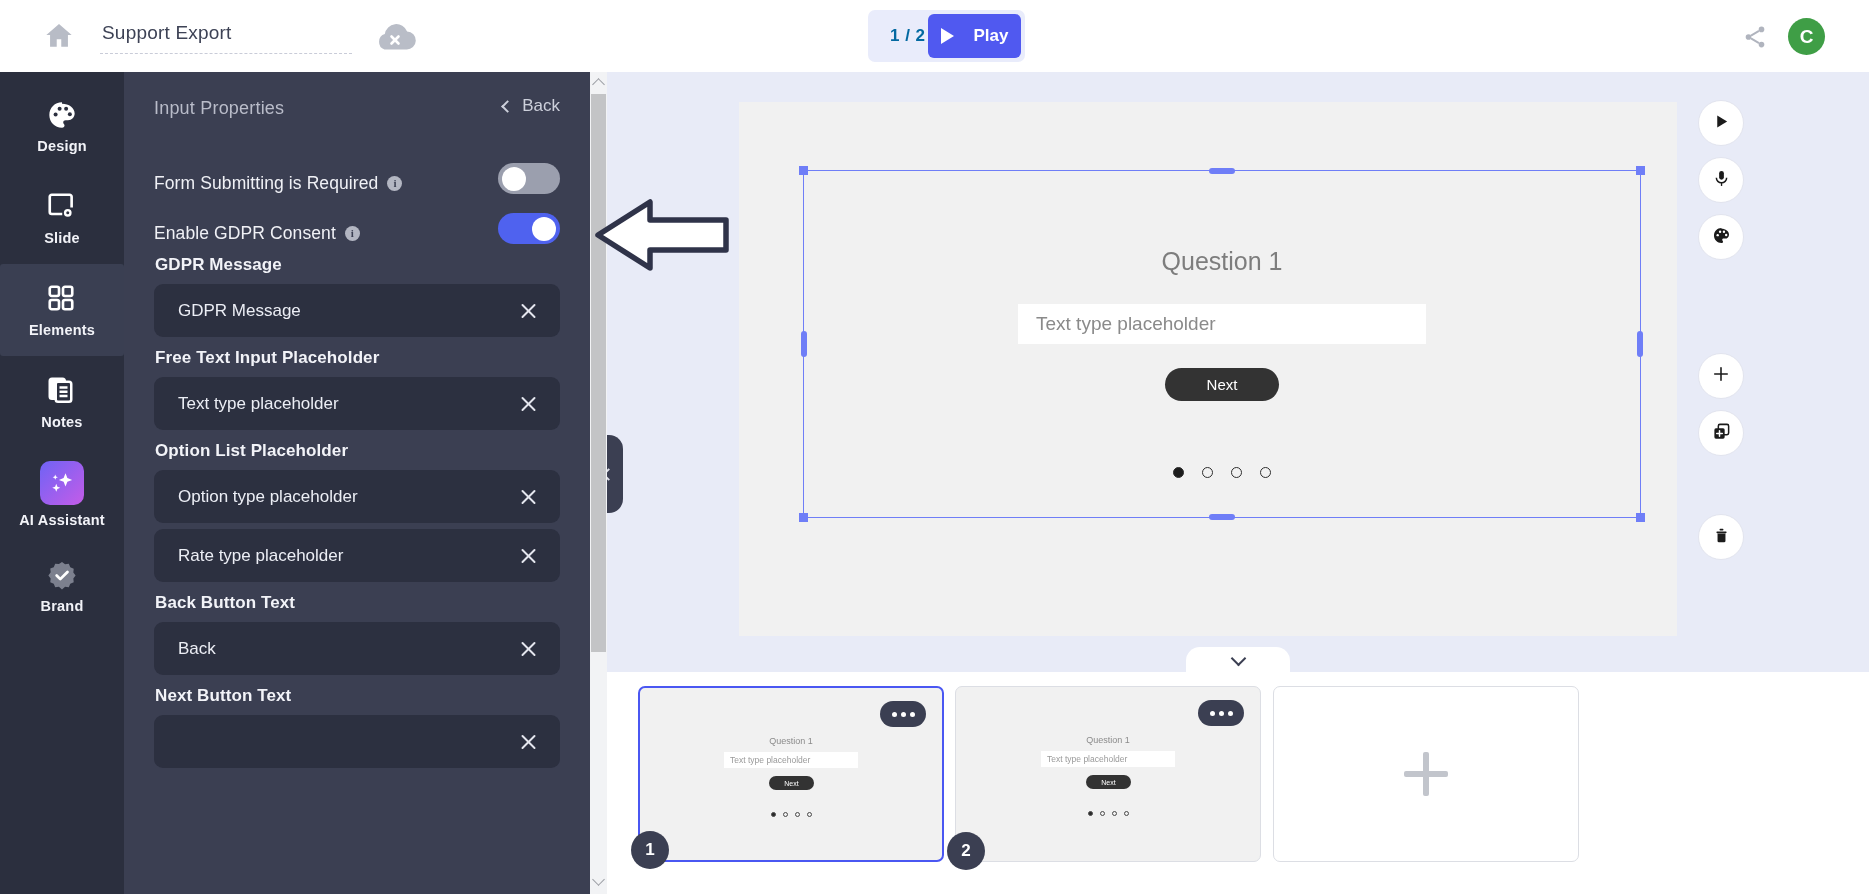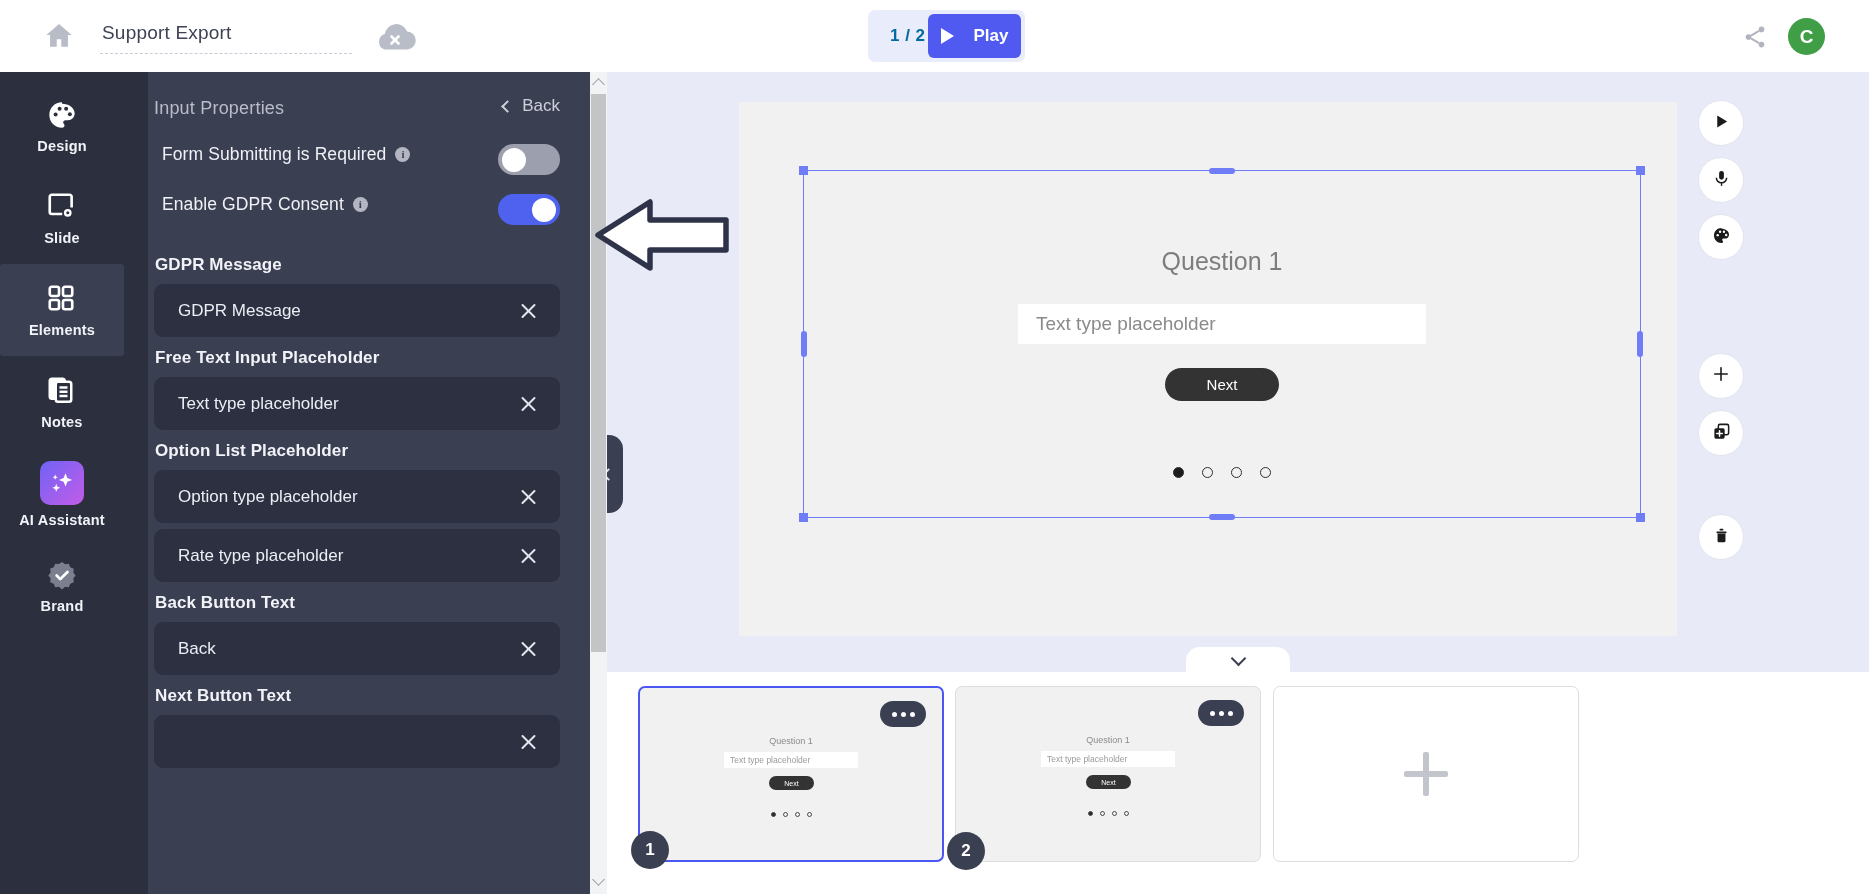--- a/index.html
+++ b/index.html
@@ -76,21 +76,21 @@
     position: absolute; left: 1788px; top: 18px;
     width: 37px; height: 37px; border-radius: 50%;
     background: #3f9e46; color: #fff;
     display: flex; align-items: center; justify-content: center;
     font-size: 19px; font-weight: bold; cursor: pointer;
   }
 
   
   .rail {
     position: absolute; left: 0; top: 72px;
-    width: 148px; height: 822px;
+    width: 124px; height: 822px;
     background: #2b2f3e;
     z-index: 30;
   }
   .rail-item {
     width: 124px; height: 92px;
     display: flex; flex-direction: column;
     align-items: center; justify-content: center;
     gap: 7px; cursor: pointer;
   }
   .rail-item.active { background: #3a3f52; border-radius: 3px; }
@@ -129,24 +129,23 @@
     transform: rotate(45deg); margin-top: 1px;
   }
   .back-btn .lbl { color: #cdd0db; font-size: 17px; }
 
   .panel-body {
     position: absolute; left: 0; top: 72px;
     width: 466px; height: 750px;
     padding: 0 30px;
   }
   .toggle-row {
-    display: flex; align-items: flex-start;
+    display: flex; align-items: flex-end;
     height: 50px;
     justify-content: space-between;
-    margin-left: 8px;
   }
   .toggle-row .txt { display: flex; align-items: center; gap: 9px; }
   .toggle-row .label { color: #f0f1f6; font-size: 17.5px; letter-spacing: .1px; }
   .info-dot {
     width: 15px; height: 15px; border-radius: 50%;
     background: #b3b6c2; color: #3b3f52;
     font-size: 11px; font-weight: bold; font-family: "Liberation Serif", serif;
     display: flex; align-items: center; justify-content: center;
     cursor: pointer; line-height: 1;
   }

